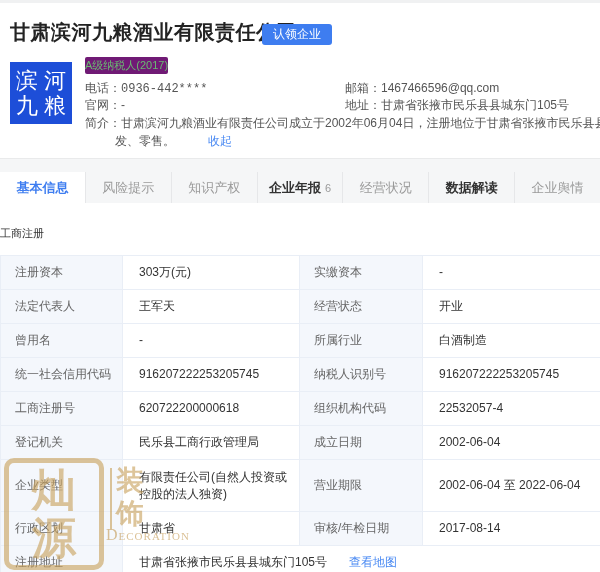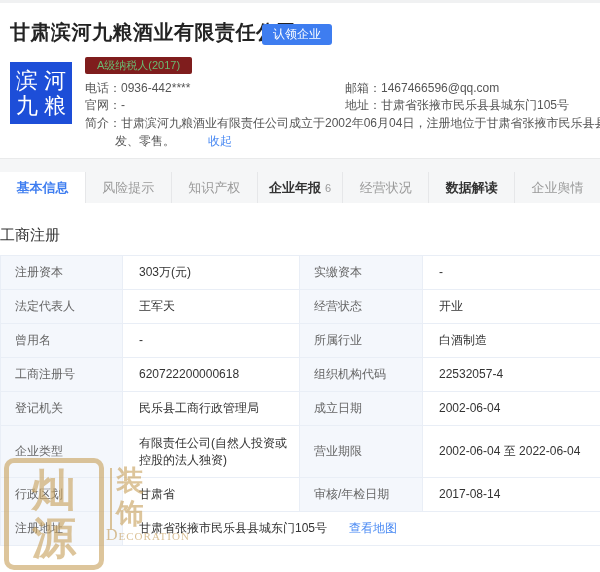--- a/index.html
+++ b/index.html
@@ -12,42 +12,42 @@
   
   .company-title { position:absolute; left:10px; top:19px; font-size:20px; font-weight:bold; color:#232323; letter-spacing:0.5px; }
   .claim-btn { position:absolute; left:262px; top:24px; background:#3e7df0; color:#fff; font-size:12px;
     padding:3px 11px; border-radius:3px; border:none; cursor:pointer; line-height:15px; }
 
   .logo-box { position:absolute; left:10px; top:62px; width:62px; height:62px; background:#1d4ed8;
     color:#fff; display:flex; flex-direction:column; align-items:center; justify-content:center;
     font-size:22px; line-height:25px; letter-spacing:6px; padding-left:6px; }
 
   .info-block { position:absolute; left:85px; top:57px; width:515px; height:100px; font-size:12px; color:#555; }
-  .tax-badge { display:inline-block; background:#7f1d1d; color:#6ab971; font-size:11px; padding:1px 12px; border-radius:2px; }
+  .tax-badge { display:inline-block; background:#701a75; color:#6ab971; font-size:11px; padding:1px 0; border-radius:2px; }
   .c-row { position:absolute; white-space:nowrap; color:#555; }
-  .c-phone { left:0; top:23px; }
+  .c-phone { left:0; top:23px;font-family:Liberation Mono, monospace; }
   .c-web { left:0; top:40px; }
   .c-mail { left:260px; top:23px; }
   .c-addr { left:260px; top:40px; }
   .intro-line1 { position:absolute; left:0; top:58px; width:515px; white-space:nowrap; overflow:hidden; color:#555; }
   .intro-line2 { position:absolute; left:30px; top:76px; white-space:nowrap; color:#555; }
   .collapse-link { color:#4788f3; text-decoration:none; margin-left:33px; cursor:pointer; }
 
   
   .tabbar { position:absolute; left:0; top:158px; width:600px; height:45px; background:#f5f6f7; border-top:1px solid #e9eaeb; }
   .tabs { position:absolute; left:0; bottom:0; width:600px; height:31px; display:flex; }
   .tab { flex:1 1 0; display:flex; align-items:center; justify-content:center; font-size:13px; color:#9a9a9a;
     border-right:1px solid #e6e7e9; cursor:pointer; }
   .tab:last-child { border-right:none; }
   .tab.active { background:#fff; color:#3e7df0; font-weight:bold; }
   .tab.emph { color:#333; font-weight:bold; }
   .tab-badge { font-size:11px; color:#9a9a9a; font-weight:normal; margin-left:4px; }
 
   
-  .section-title { position:absolute; left:0; top:226px; font-size:15px; color:#333; font-weight:500; }
+  .section-title { position:absolute; left:0; top:226px; font-size:11px; color:#333; font-weight:500; }
 
   
   table.reg { position:absolute; left:0; top:255px; width:600px; border-collapse:collapse; table-layout:fixed; font-size:12px; }
   table.reg col.c1 { width:122px; } table.reg col.c2 { width:177px; }
   table.reg col.c3 { width:123px; } table.reg col.c4 { width:178px; }
   table.reg td { border:1px solid #e9eef6; vertical-align:middle; height:34px; padding:4px 10px 4px 14px; line-height:17px; }
   table.reg td.lbl { background:#f4f7fc; color:#666; }
   table.reg td.val { background:#fff; color:#333; padding-left:16px; word-break:break-all; }
   table.reg tr.tall td { height:52px; }
   .map-link { color:#4788f3; text-decoration:none; margin-left:22px; cursor:pointer; }
@@ -140,20 +140,26 @@
         <td class="lbl">经营状态</td>
         <td class="val">开业</td>
       </tr>
       <tr>
         <td class="lbl">曾用名</td>
         <td class="val">-</td>
         <td class="lbl">所属行业</td>
         <td class="val">白酒制造</td>
       </tr>
       <tr>
+        <td class="lbl">统一社会信用代码</td>
+        <td class="val">916207222253205745</td>
+        <td class="lbl">纳税人识别号</td>
+        <td class="val">916207222253205745</td>
+      </tr>
+      <tr>
         <td class="lbl">工商注册号</td>
         <td class="val">620722200000618</td>
         <td class="lbl">组织机构代码</td>
         <td class="val">22532057-4</td>
       </tr>
       <tr>
         <td class="lbl">登记机关</td>
         <td class="val">民乐县工商行政管理局</td>
         <td class="lbl">成立日期</td>
         <td class="val">2002-06-04</td>

